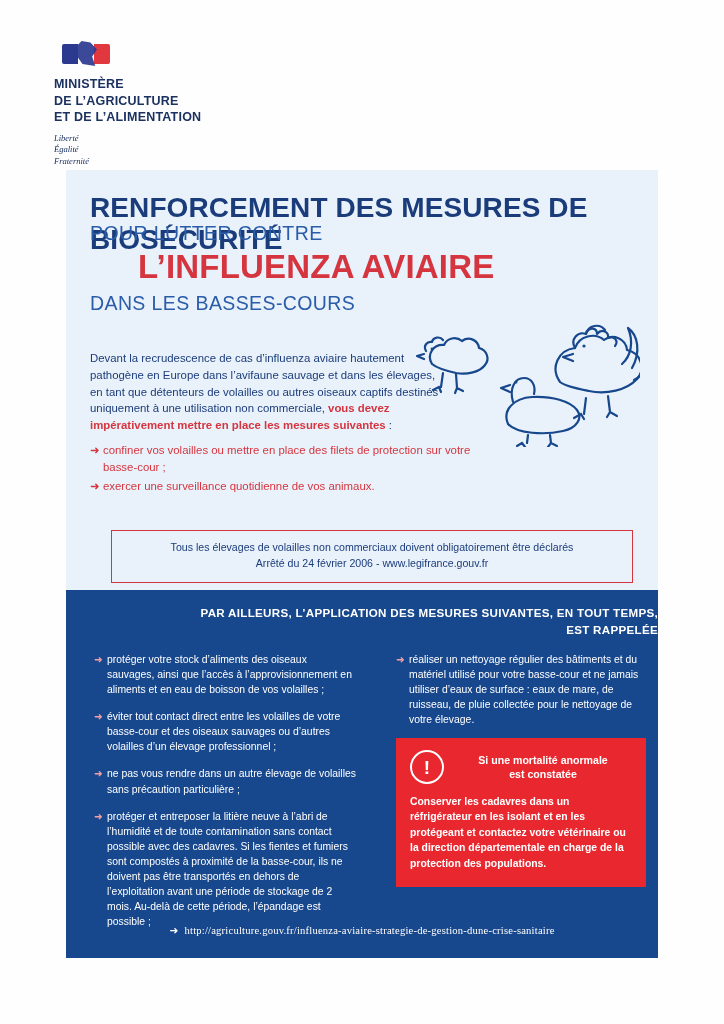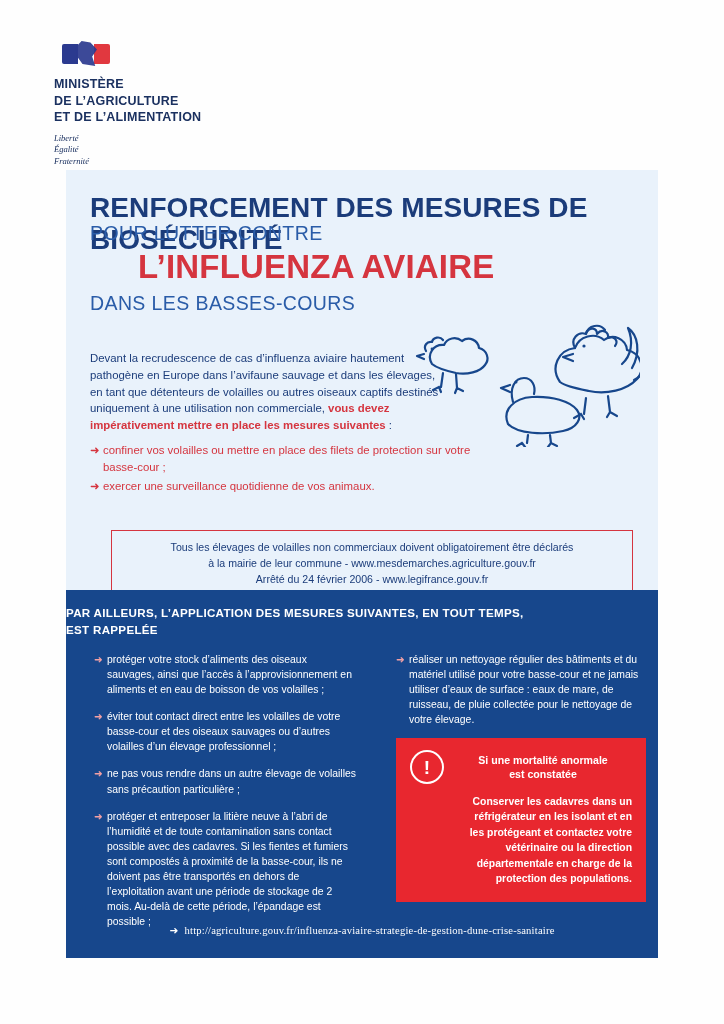--- a/index.html
+++ b/index.html
@@ -176,21 +176,21 @@
   .panel-bottom {
     position: absolute;
     left: 66px;
     top: 590px;
     width: 592px;
     height: 368px;
     background: #17478c;
     color: #ffffff;
   }
   .pb-title {
-    text-align: left;
+    text-align: right;
     font-size: 11.6px;
     font-weight: bold;
     letter-spacing: 0.3px;
     padding-top: 14px;
     line-height: 1.5;
   }
   .cols {
     position: absolute;
     top: 62px;
     left: 0;
@@ -255,22 +255,21 @@
     font-size: 10.6px;
     font-weight: bold;
     line-height: 1.35;
     text-align: center;
     flex: 1;
   }
   .alert-body {
     font-size: 10.4px;
     font-weight: bold;
     line-height: 1.48;
-    text-align: right;
-    margin-left: 48px;
+    text-align: left;
   }
   .url-line {
     position: absolute;
     left: 0;
     bottom: 22px;
     width: 592px;
     text-align: center;
     font-family: "Liberation Serif", serif;
     font-size: 10.6px;
     letter-spacing: 0.2px;
@@ -345,21 +344,20 @@
         <span>confiner vos volailles ou mettre en place des filets de protection sur votre basse-cour ;</span>
       </div>
       <div class="b">
         <span class="arrow">➜</span>
         <span>exercer une surveillance quotidienne de vos animaux.</span>
       </div>
     </div>
 
     <div class="notice">
       <div>Tous les élevages de volailles non commerciaux doivent obligatoirement être déclarés</div>
-      <div>à la mairie de leur commune - www.mesdemarches.agriculture.gouv.fr</div>
       <div>Arrêté du 24 février 2006 - www.legifrance.gouv.fr</div>
     </div>
   </div>
 
   <div class="panel-bottom">
     <div class="pb-title">
       <div>PAR AILLEURS, L’APPLICATION DES MESURES SUIVANTES, EN TOUT TEMPS,</div>
       <div>EST RAPPELÉE</div>
     </div>
 

